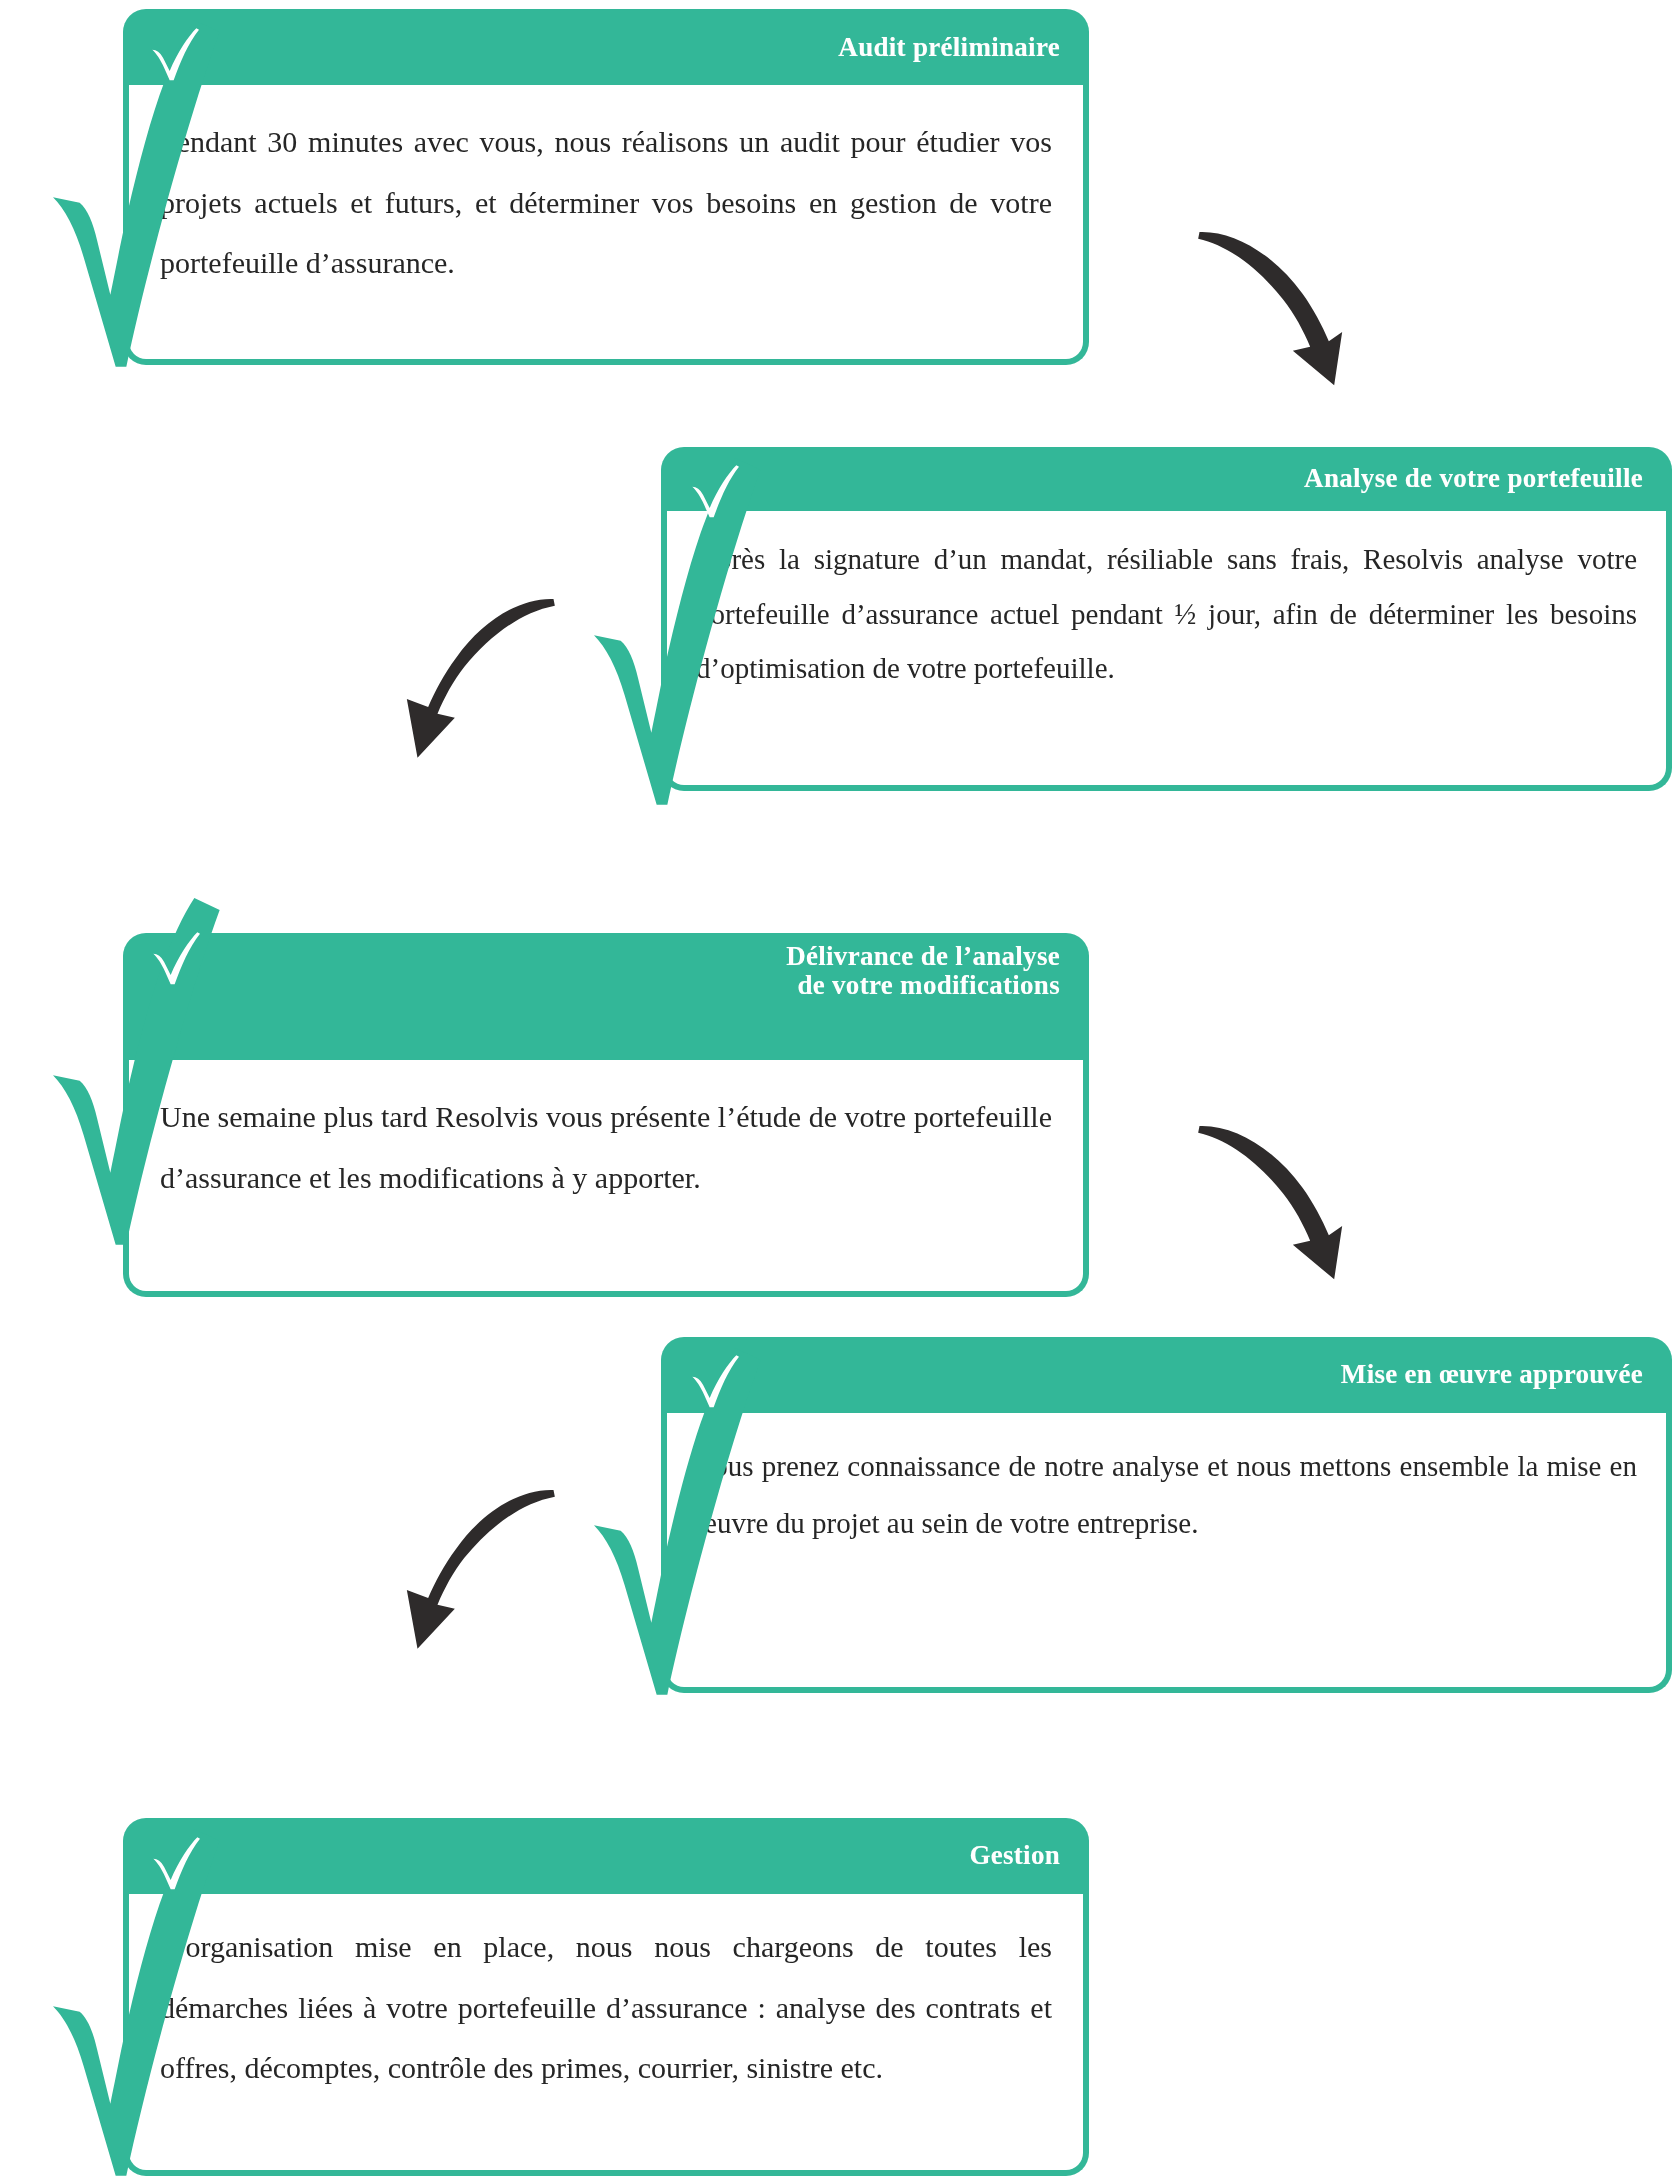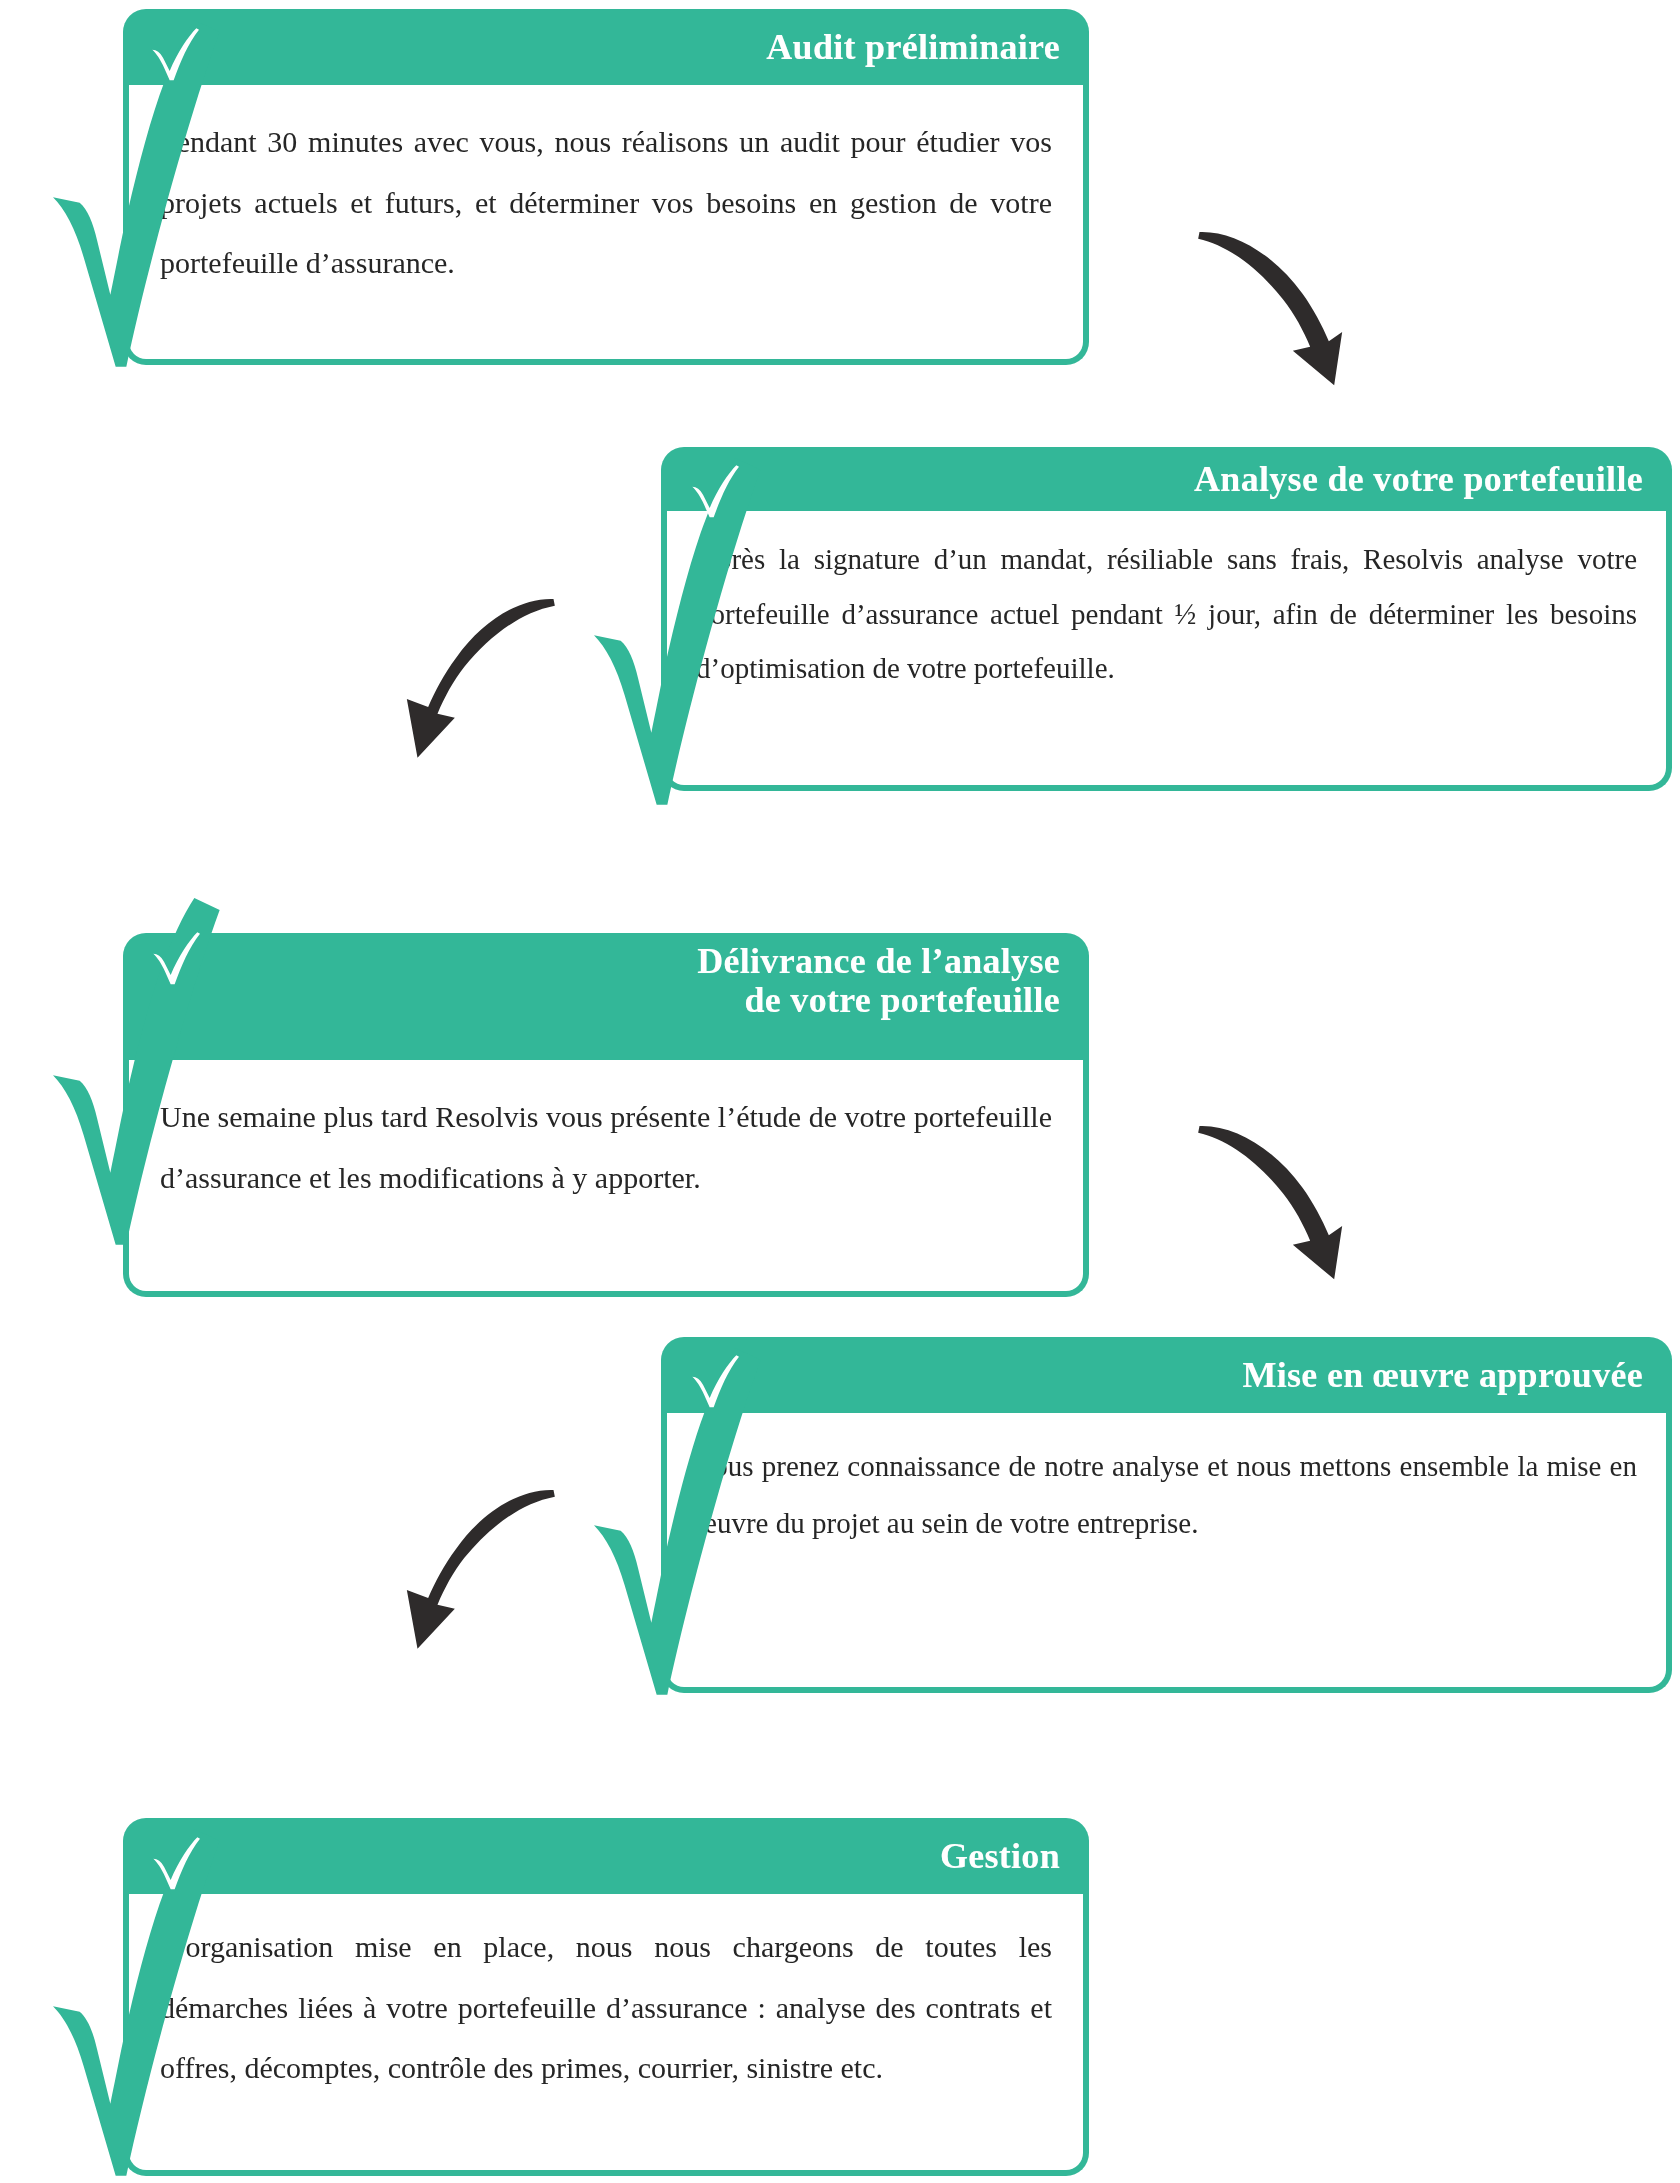--- a/index.html
+++ b/index.html
@@ -16,21 +16,21 @@
     position:relative;
     background:var(--accent,#33b798);
     border-radius:23px 23px 0 0;
     box-sizing:border-box;
     display:flex;align-items:center;justify-content:flex-end;
     padding:0 29px 0 0;
   }
   .card-title{
     color:#ffffff;
     font-weight:bold;
-    font-size:36px;
+    font-size:27px;
     line-height:1.08;
     text-align:right;
     letter-spacing:0.3px;
     font-family:"Liberation Serif", serif;
     text-shadow:0 0 0.7px rgba(255,255,255,.4);
   }
   .card-body{
     position:relative;
     background:#ffffff;
     box-sizing:border-box;
@@ -114,21 +114,21 @@
   <svg class="arrow" style="left:360px; top:567px;" width="227" height="200" viewBox="0 0 340 300">
     <path d="M290 48 C 240 46, 184 80, 144 136 C 126 160, 112 186, 102 210
              L 70 198 L 86 286 L 142 226 L 116 220
              C 126 196, 140 170, 156 150 C 194 104, 240 68, 292 58 Z" fill="#2e2b2b"></path>
   </svg>
 
   <div class="card" style="left:123px; top:933px; width:966px;">
     <div class="card-header" style="height: 127px; padding-top: 9.3px; align-items: flex-start; --accent: #33b798;">
       <div style="text-align:right;">
         <div class="card-title" style="color: rgb(255, 255, 255);">Délivrance de l’analyse</div>
-        <div class="card-title" style="color: rgb(255, 255, 255);">de votre portefeuille</div>
+        <div class="card-title" style="color: rgb(255, 255, 255);">de votre modifications</div>
       </div>
     </div>
     <div class="card-body" style="height: 237px; --accent: #33b798;">
       <div class="card-text" style="color: rgb(38, 38, 38);">Une semaine plus tard Resolvis vous présente l’étude de votre portefeuille d’assurance et les modifications à y apporter.</div>
     </div>
   </div>
   <svg class="big-check" style="left:41px; top:887px;" width="180" height="364" viewBox="0 0 270 545">
     <path d="M230 16 C 214 40, 196 78, 178 128 C 158 186, 140 258, 124 330
              C 116 368, 110 400, 104 428
              L 84 346 C 78 320, 70 300, 58 290

